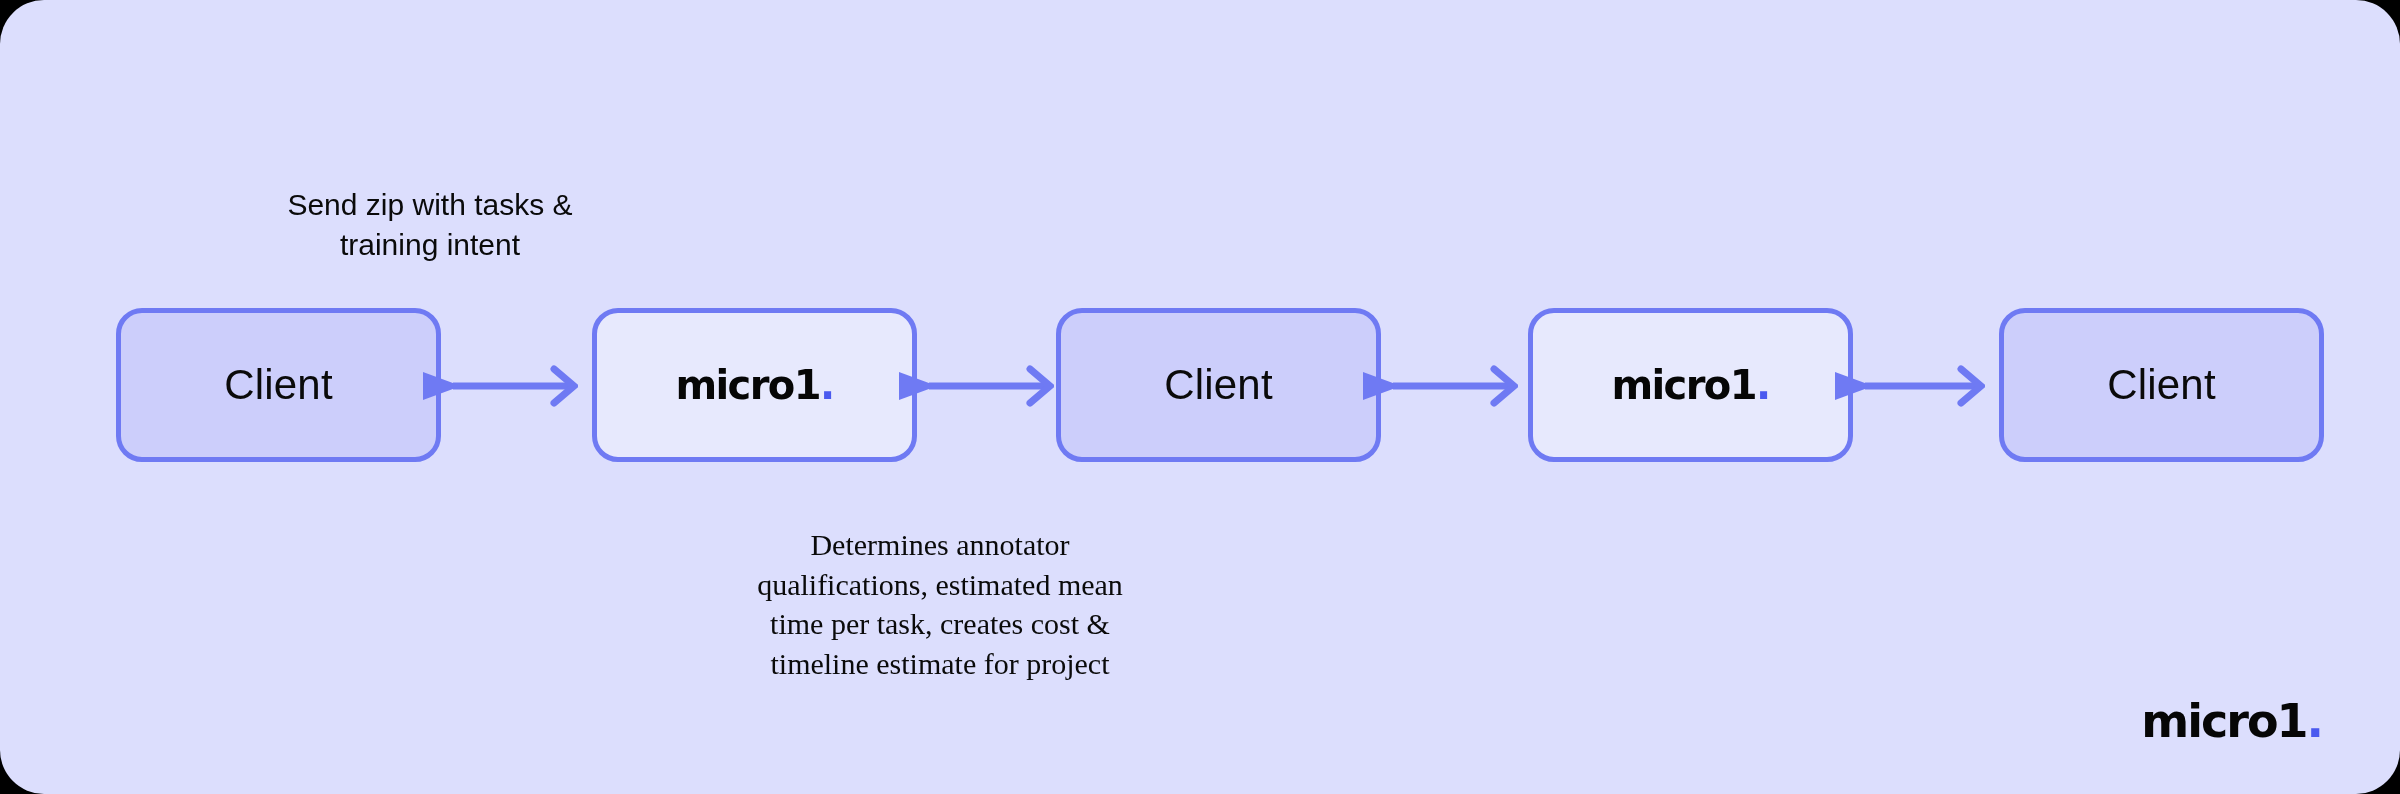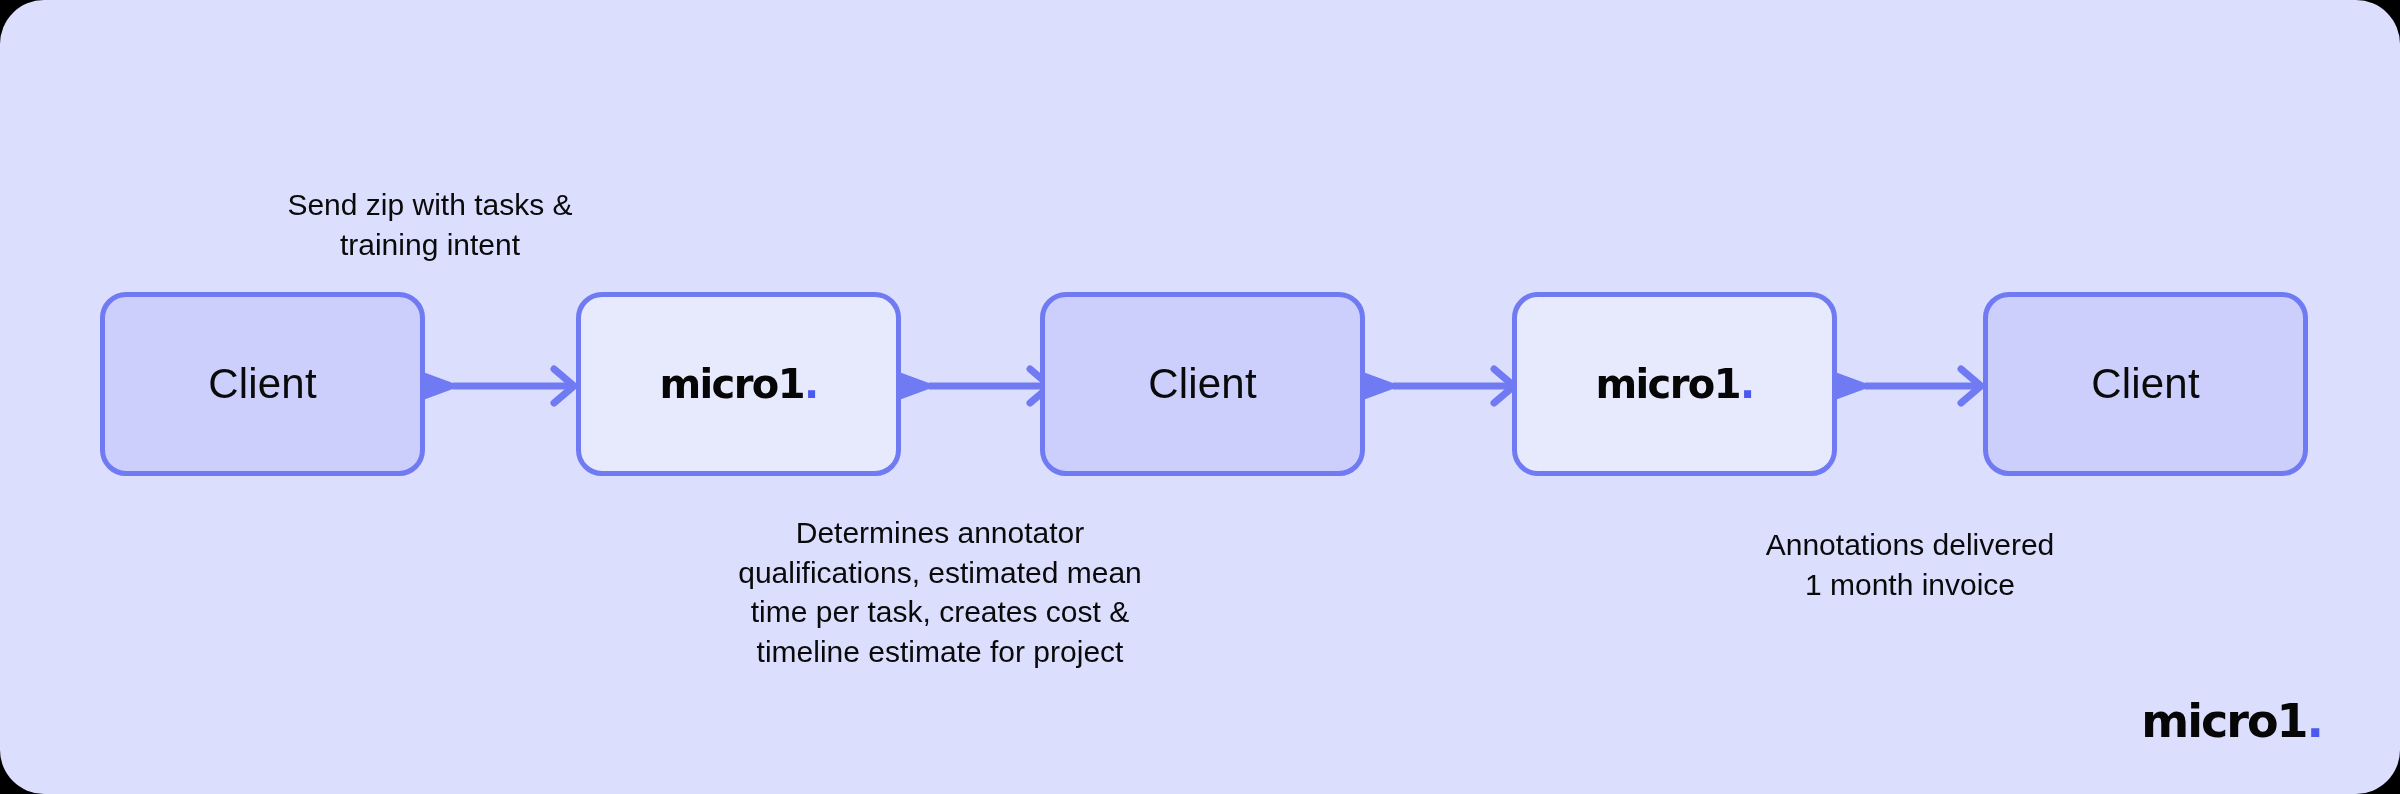--- a/index.html
+++ b/index.html
@@ -24,29 +24,30 @@
     height: 794px;
     box-sizing: border-box;
     background: #dcdefd;
     border-radius: 44px;
     overflow: hidden;
   }
 
   
   .node-box {
     position: absolute;
-    top: 292px;
+    top: 308px;
     width: 325px;
-    height: 184px;
+    height: 154px;
     box-sizing: border-box;
     border: 5px solid #6f7af3;
     border-radius: 26px;
     display: flex;
     align-items: center;
     justify-content: center;
+    margin-left: 16px;
   }
   .node-box.client {
     background: #ccceFB;
     background: #ccceFB;
   }
   .node-box.vendor {
     background: #e7e9fd;
   }
   .node-label {
     font-size: 42px;
@@ -164,26 +165,24 @@
       <polygon points="0,7 38,21 0,35" fill="#6f7af3"></polygon>
       <line x1="30" y1="21" x2="144" y2="21" stroke="#6f7af3" stroke-width="7"></line>
       <polyline points="126,4 146,21 126,38" fill="none" stroke="#6f7af3" stroke-width="7" stroke-linecap="round" stroke-linejoin="miter"></polyline>
     </svg>
   </div>
 
   <div class="node-box client" style="left: 1983px;">
     <span class="node-label">Client</span>
   </div>
 
-  <div class="caption" style="left: 600px; top: 513px; width: 680px;">Determines annotator
+  <div class="caption" style="left: 600px; top: 525px; width: 680px; font-family: Liberation Serif, serif;">Determines annotator
 qualifications, estimated mean
 time per task, creates cost &amp;
 timeline estimate for project</div>
 
-  <div class="caption" style="left: 1560px; top: 525px; width: 700px;">Annotations delivered
-1 month invoice</div>
 
   <div id="footer-logo">
     <span>micro1</span>
       <span class="dot">.</span>
   </div>
 
 </div>
 
 </body></html>

